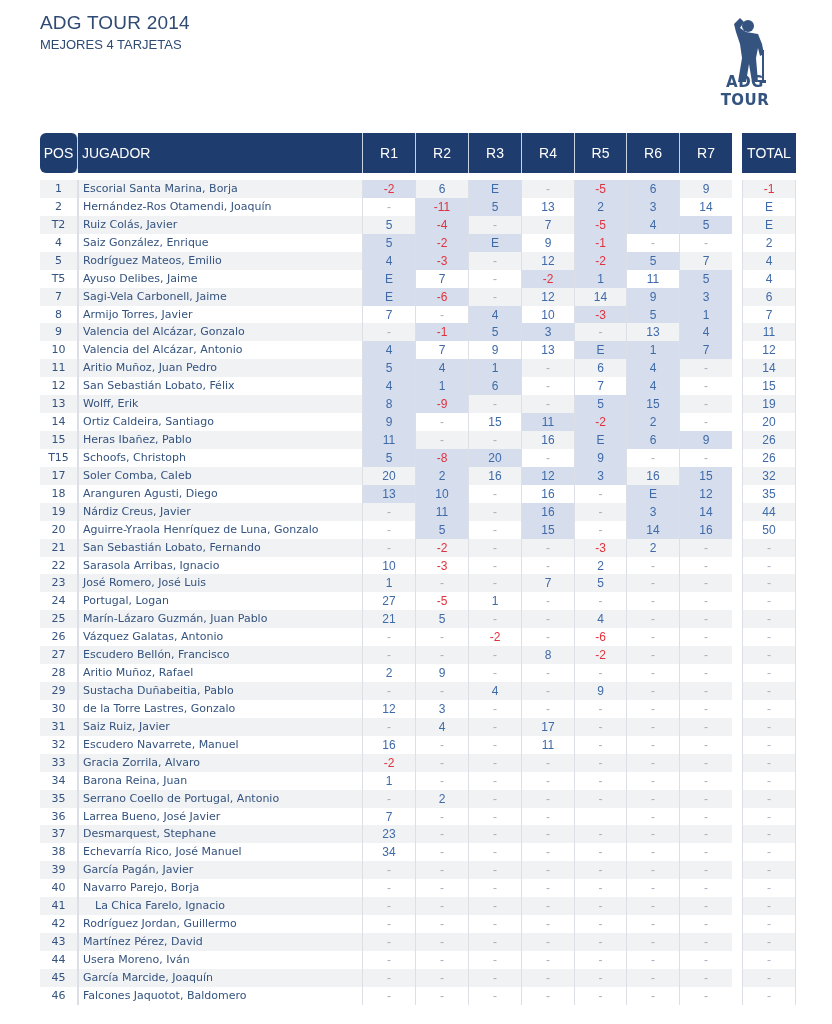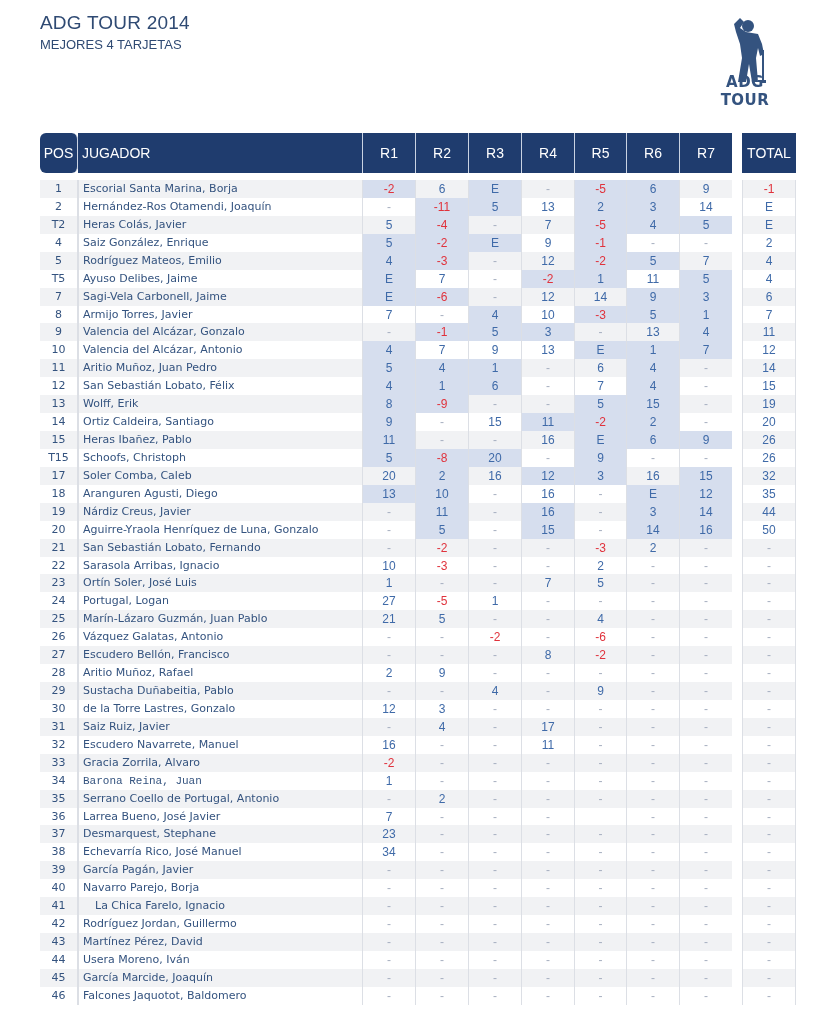--- a/index.html
+++ b/index.html
@@ -86,21 +86,21 @@
       <div class="cell score hl" style="left: 429px; width: 53px;">5</div>
       <div class="cell score" style="left: 482px; width: 53px;">13</div>
       <div class="cell score hl" style="left: 535px; width: 52px;">2</div>
       <div class="cell score hl" style="left: 587px; width: 53px;">3</div>
       <div class="cell score" style="left: 640px; width: 52px; border-right: none;">14</div>
       <div class="cell gap" style="left: 692px; width: 10px;"></div>
       <div class="cell score total" style="left: 702px; width: 54px;">E</div>
     </div>
     <div class="row even" style="top: 35.86px;">
       <div class="cell pos" style="left: 0px; width: 38px;">T2</div>
-      <div class="cell name" style="left: 38px; width: 285px;">Heras Colás, Javier</div>
+      <div class="cell name" style="left: 38px; width: 285px;">Ruiz Colás, Javier</div>
       <div class="cell score" style="left: 323px; width: 53px;">5</div>
       <div class="cell score hl neg" style="left: 376px; width: 53px;">-4</div>
       <div class="cell score dash" style="left: 429px; width: 53px;">-</div>
       <div class="cell score" style="left: 482px; width: 53px;">7</div>
       <div class="cell score hl neg" style="left: 535px; width: 52px;">-5</div>
       <div class="cell score hl" style="left: 587px; width: 53px;">4</div>
       <div class="cell score hl" style="left: 640px; width: 52px; border-right: none;">5</div>
       <div class="cell gap" style="left: 692px; width: 10px;"></div>
       <div class="cell score total" style="left: 702px; width: 54px;">E</div>
     </div>
@@ -346,21 +346,21 @@
       <div class="cell score dash" style="left: 429px; width: 53px;">-</div>
       <div class="cell score dash" style="left: 482px; width: 53px;">-</div>
       <div class="cell score" style="left: 535px; width: 52px;">2</div>
       <div class="cell score dash" style="left: 587px; width: 53px;">-</div>
       <div class="cell score dash" style="left: 640px; width: 52px; border-right: none;">-</div>
       <div class="cell gap" style="left: 692px; width: 10px;"></div>
       <div class="cell score total dash" style="left: 702px; width: 54px;">-</div>
     </div>
     <div class="row even" style="top: 394.46px;">
       <div class="cell pos" style="left: 0px; width: 38px;">23</div>
-      <div class="cell name" style="left: 38px; width: 285px;">Ortín Soler, José Luis</div>
+      <div class="cell name" style="left: 38px; width: 285px;">José Romero, José Luis</div>
       <div class="cell score" style="left: 323px; width: 53px;">1</div>
       <div class="cell score dash" style="left: 376px; width: 53px;">-</div>
       <div class="cell score dash" style="left: 429px; width: 53px;">-</div>
       <div class="cell score" style="left: 482px; width: 53px;">7</div>
       <div class="cell score" style="left: 535px; width: 52px;">5</div>
       <div class="cell score dash" style="left: 587px; width: 53px;">-</div>
       <div class="cell score dash" style="left: 640px; width: 52px; border-right: none;">-</div>
       <div class="cell gap" style="left: 692px; width: 10px;"></div>
       <div class="cell score total dash" style="left: 702px; width: 54px;">-</div>
     </div>
@@ -489,21 +489,21 @@
       <div class="cell score dash" style="left: 429px; width: 53px;">-</div>
       <div class="cell score dash" style="left: 482px; width: 53px;">-</div>
       <div class="cell score dash" style="left: 535px; width: 52px;">-</div>
       <div class="cell score dash" style="left: 587px; width: 53px;">-</div>
       <div class="cell score dash" style="left: 640px; width: 52px; border-right: none;">-</div>
       <div class="cell gap" style="left: 692px; width: 10px;"></div>
       <div class="cell score total dash" style="left: 702px; width: 54px;">-</div>
     </div>
     <div class="row odd" style="top: 591.69px;">
       <div class="cell pos" style="left: 0px; width: 38px;">34</div>
-      <div class="cell name" style="left: 38px; width: 285px; font-family: Liberation Mono, monospace;">Barona Reina, Juan</div>
+      <div class="cell name" style="left: 38px; width: 285px;">Barona Reina, Juan</div>
       <div class="cell score" style="left: 323px; width: 53px;">1</div>
       <div class="cell score dash" style="left: 376px; width: 53px;">-</div>
       <div class="cell score dash" style="left: 429px; width: 53px;">-</div>
       <div class="cell score dash" style="left: 482px; width: 53px;">-</div>
       <div class="cell score dash" style="left: 535px; width: 52px;">-</div>
       <div class="cell score dash" style="left: 587px; width: 53px;">-</div>
       <div class="cell score dash" style="left: 640px; width: 52px; border-right: none;">-</div>
       <div class="cell gap" style="left: 692px; width: 10px;"></div>
       <div class="cell score total dash" style="left: 702px; width: 54px;">-</div>
     </div>

